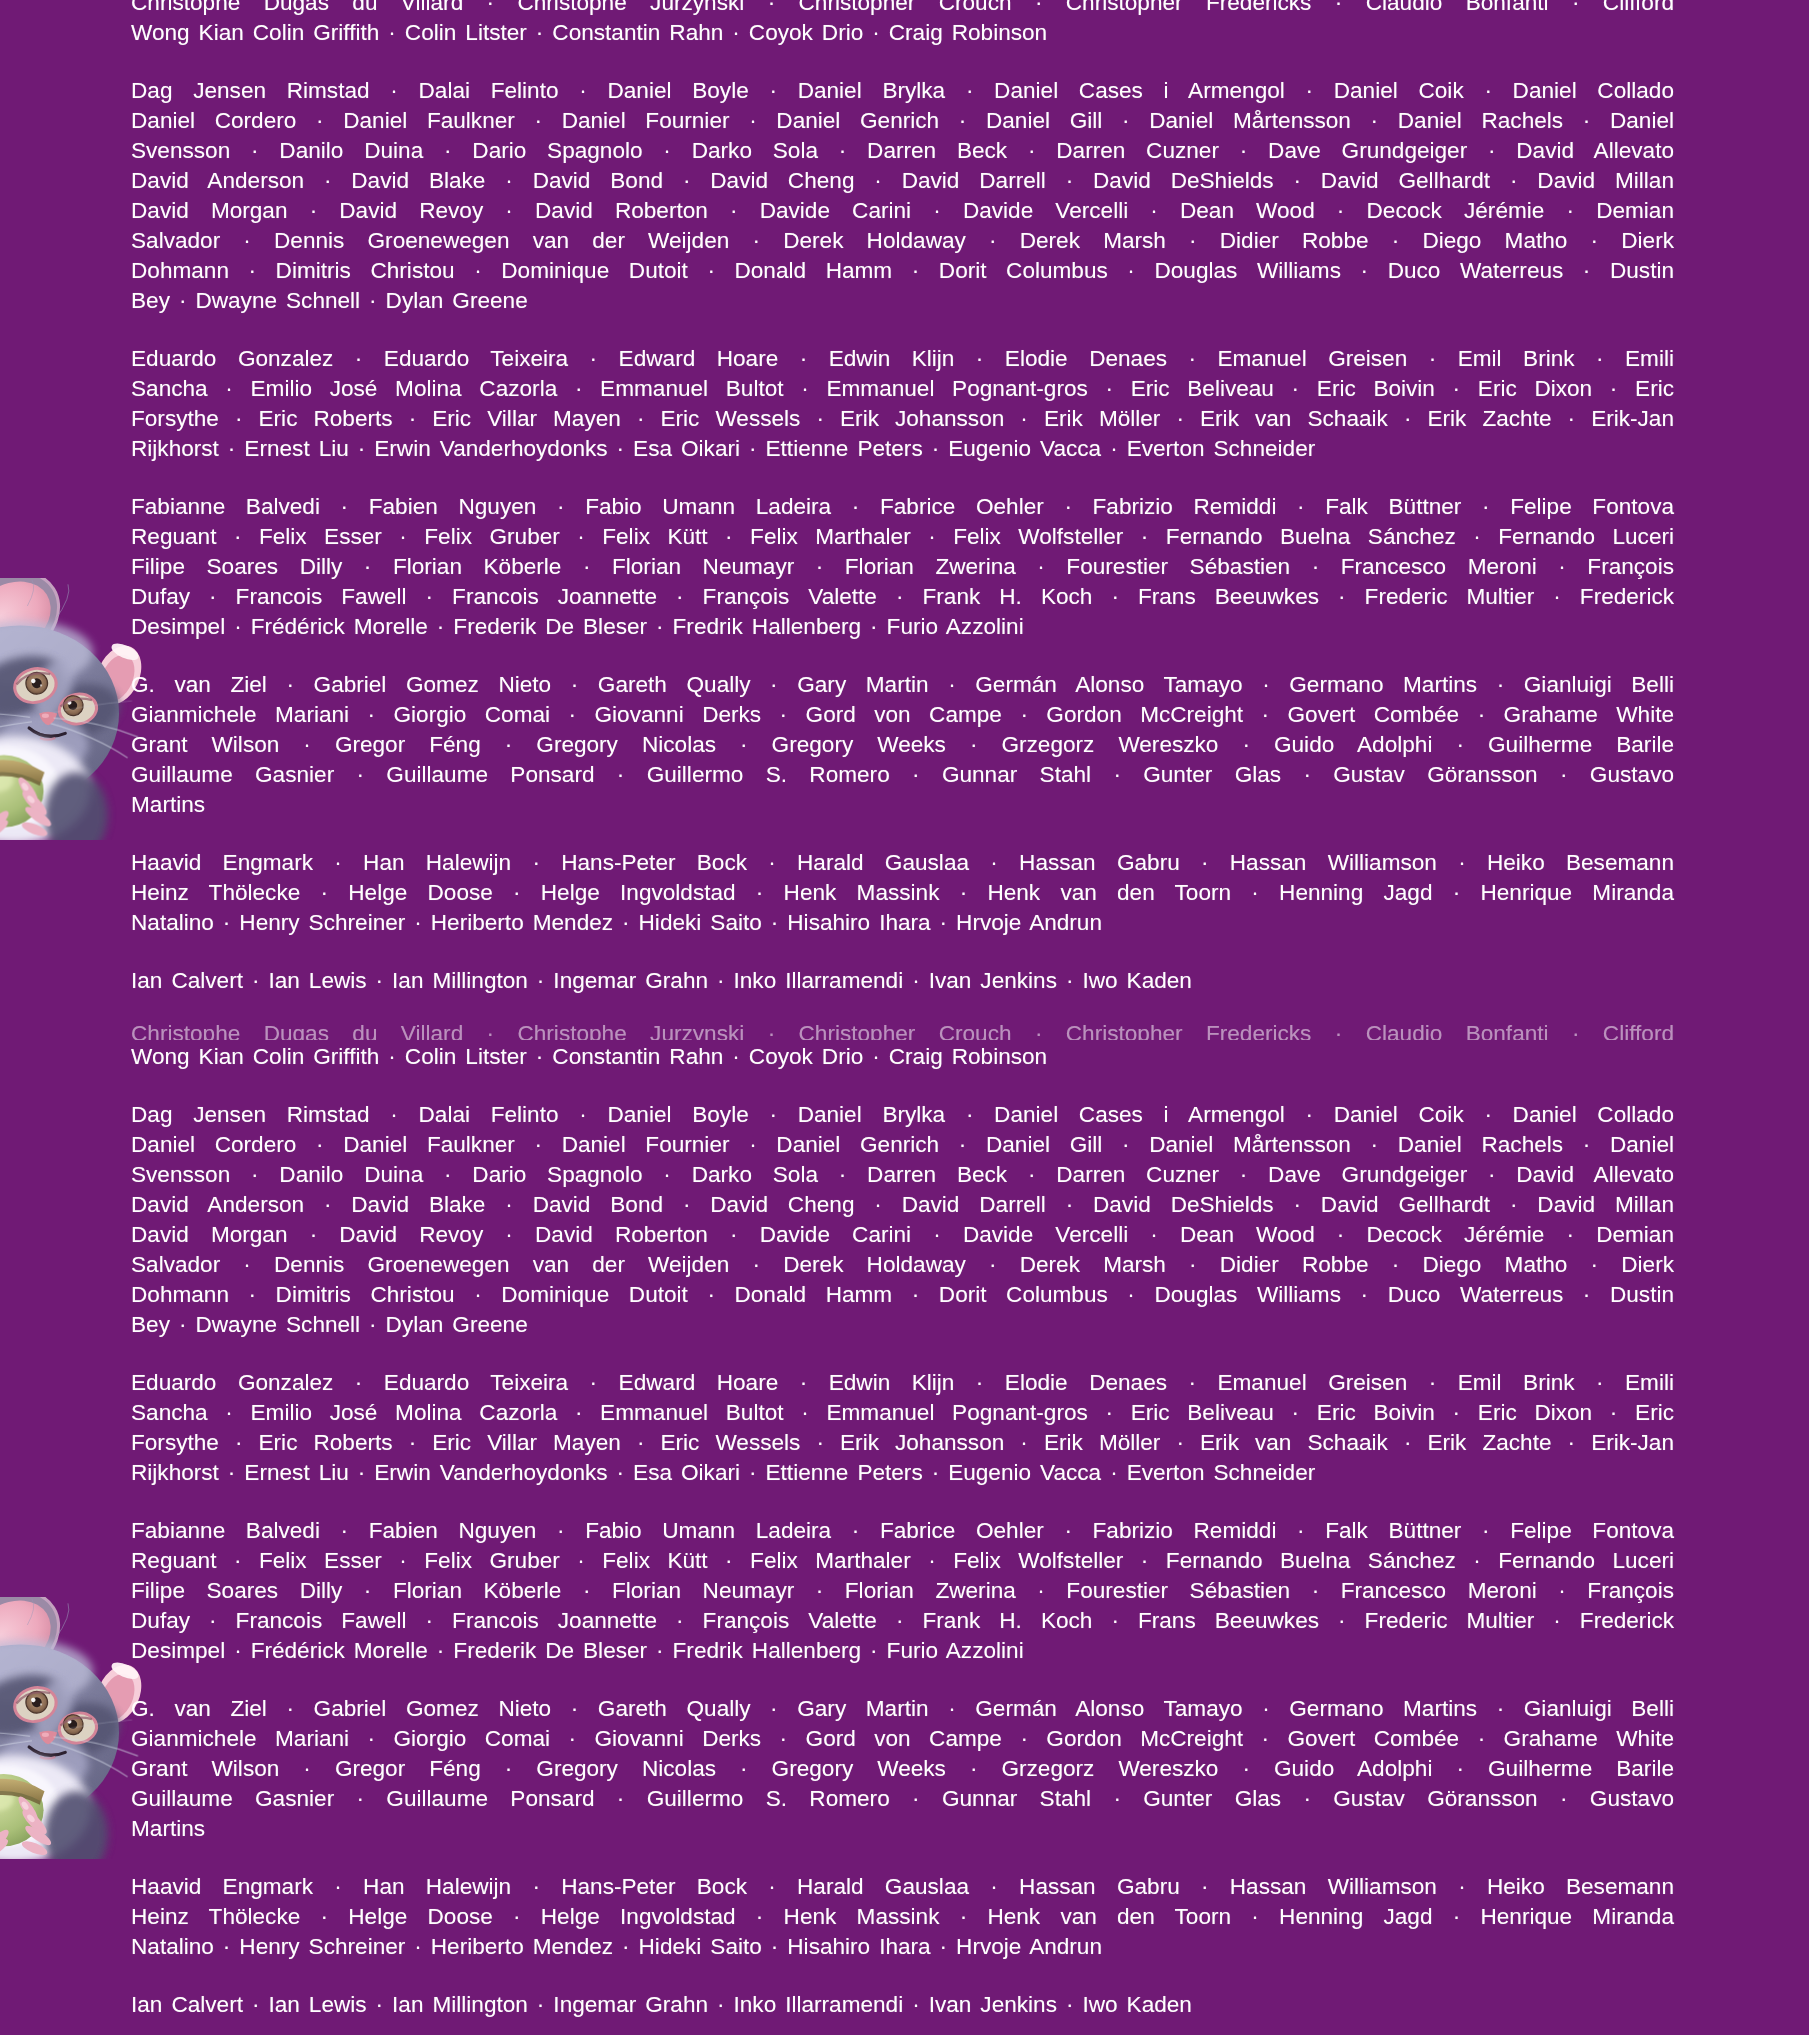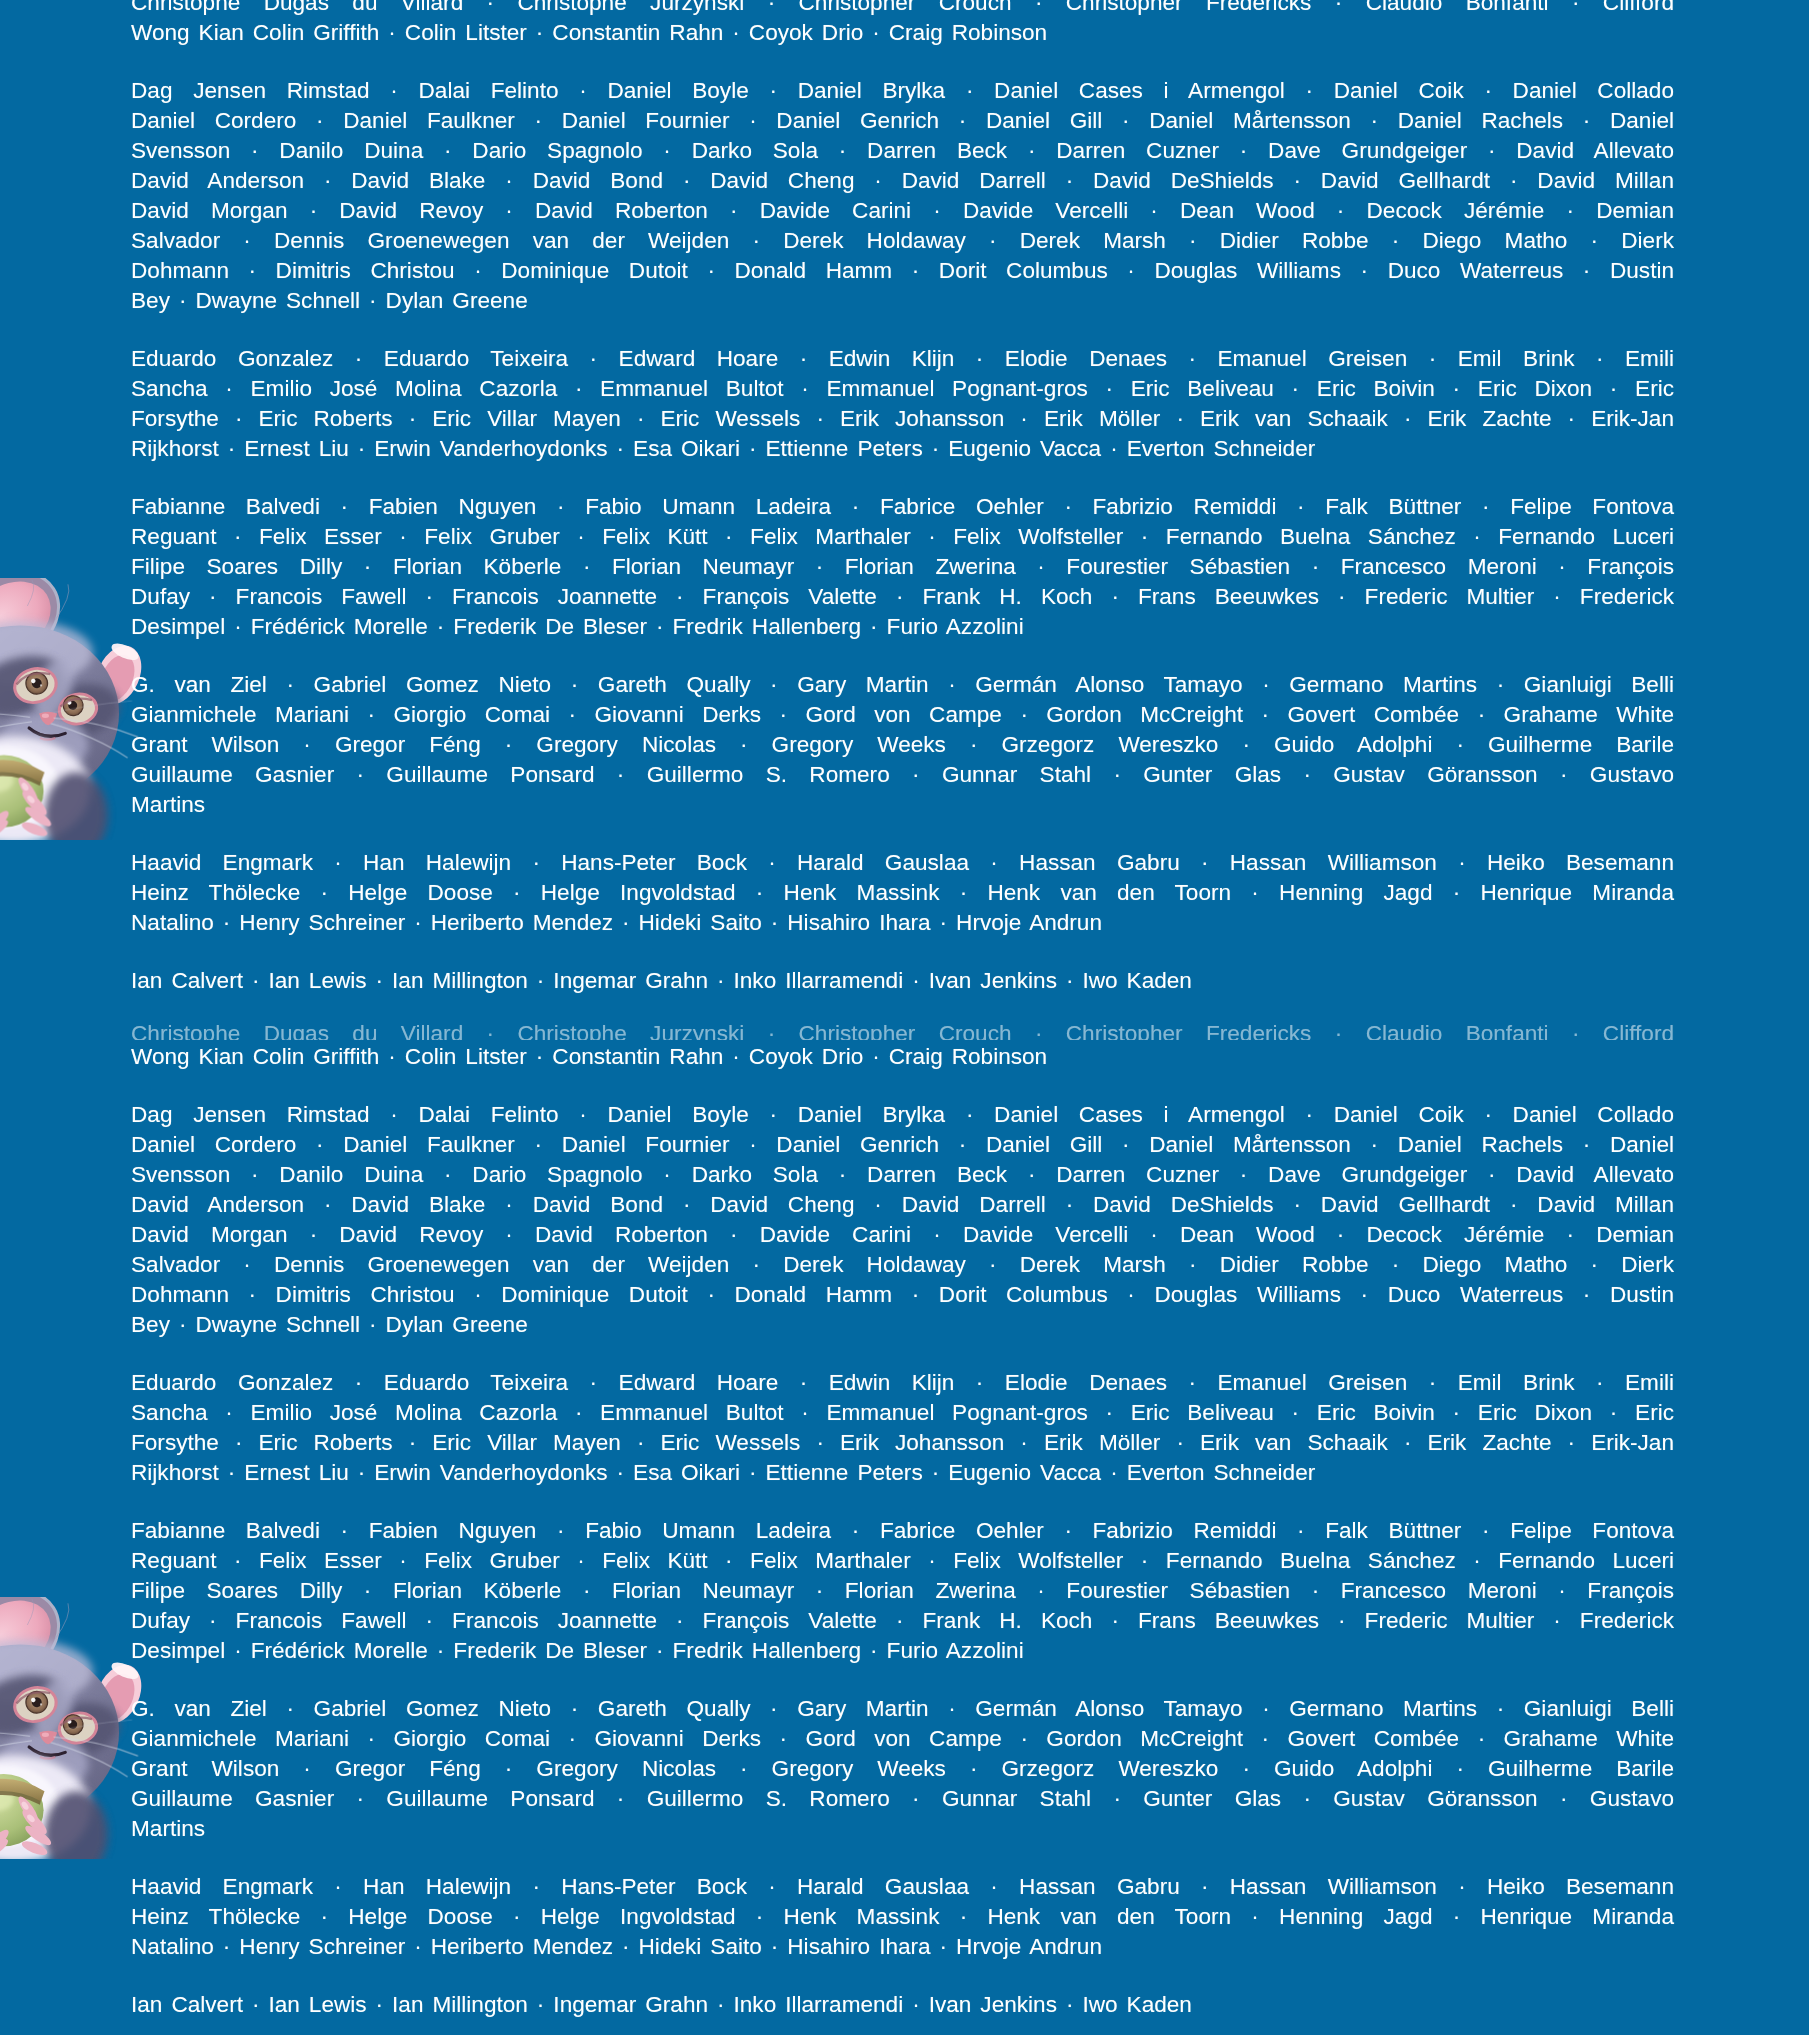--- a/index.html
+++ b/index.html
@@ -1,20 +1,20 @@
 <!DOCTYPE html>
 <html style="font-size:7.2px"><head>
 <meta charset="utf-8">
 <style>
   html, body { margin: 0; padding: 0; background: #000; }
   .page {
     position: relative;
     width: 1809px;
     height: 2035px;
-    background: #0369a1;
+    background: #701a75;
     overflow: hidden;
   }
   .credits {
     position: absolute;
     top: -11.8px;
     left: 0;
     right: 0;
     z-index: 2;
     padding: 0 135px 0 131px;
     color: #ffffff;

